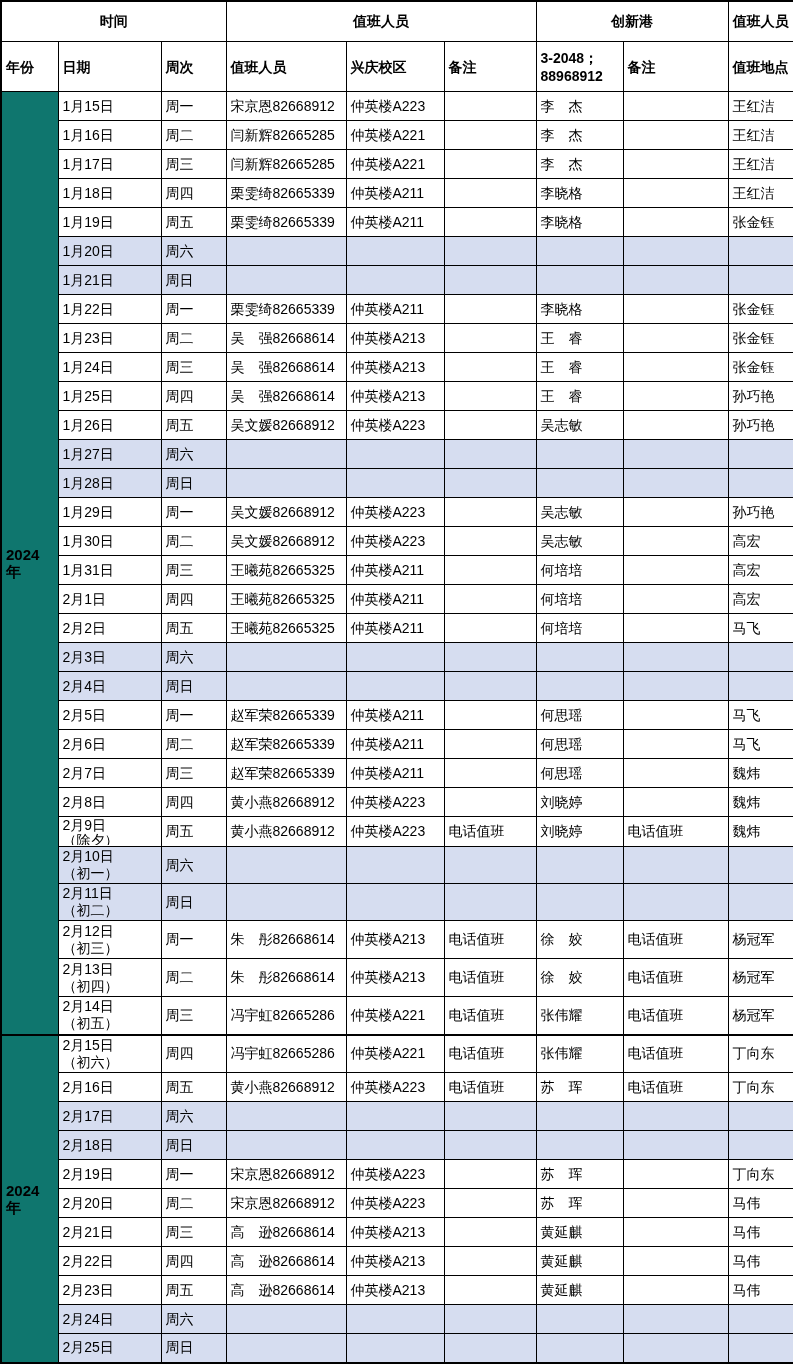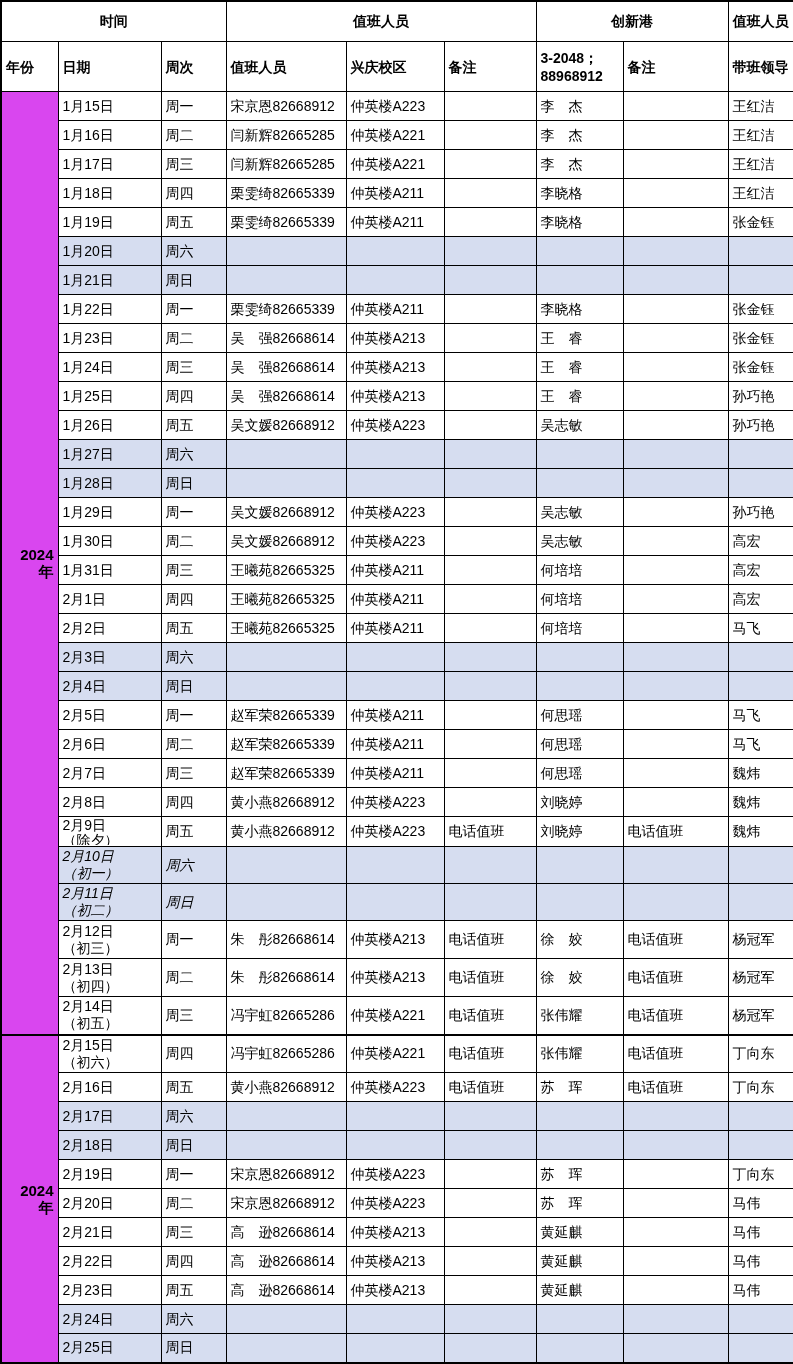--- a/index.html
+++ b/index.html
@@ -32,32 +32,32 @@
     font-size: 14px;
   }
   thead tr.col-row th {
     text-align: left;
     font-weight: bold;
     height: 47px;
     font-size: 14px;
     line-height: 18px;
   }
   tbody tr { height: 29px; }
-  tbody tr.mid  { height: 33px; font-style: italic; }
+  tbody tr.mid  { height: 33px; }
   tbody tr.tall { height: 38px; }
   tbody tr.cliprow { height: 18px; padding-left: 12px; }
   tbody tr.cliprow td { line-height: 15px; }
   .clipbox { height: 27px; overflow: hidden; line-height: 15px; }
   tbody td { background: #ffffff; }
   tbody tr.weekend td:not(.year-cell) { background: var(--weekend-bg, #D6DDF0); }
   td.year-cell {
-    text-align: right;
+    text-align: left;
     font-weight: bold;
     font-size: 15px;
-    background: #d946ef;
+    background: #0f766e;
   }
   tbody tr.block-start td { border-top: 2px solid var(--grid, #000); }
 </style>
 </head>
 <body style="--weekend-bg: #D6DDF0; --grid: #000000; background: rgb(255, 255, 255); color: rgb(0, 0, 0);">
 
 <div class="page">
   <table class="schedule">
     <colgroup>
       <col style="width:57px">
@@ -80,21 +80,21 @@
       <tr class="col-row">
         <th>年份</th>
         <th>日期</th>
         <th>周次</th>
         <th>值班人员</th>
         <th>兴庆校区</th>
         <th>备注</th>
         <th>3-2048；
 88968912</th>
         <th>备注</th>
-        <th>带班领导</th>
+        <th>值班地点</th>
       </tr>
     </thead>
     <tbody>
         <tr>
           <td rowspan="31" class="year-cell">2024年</td>
           <td>1月15日</td>
           <td>周一</td>
           <td>宋京恩82668912</td>
           <td>仲英楼A223</td>
           <td></td>

